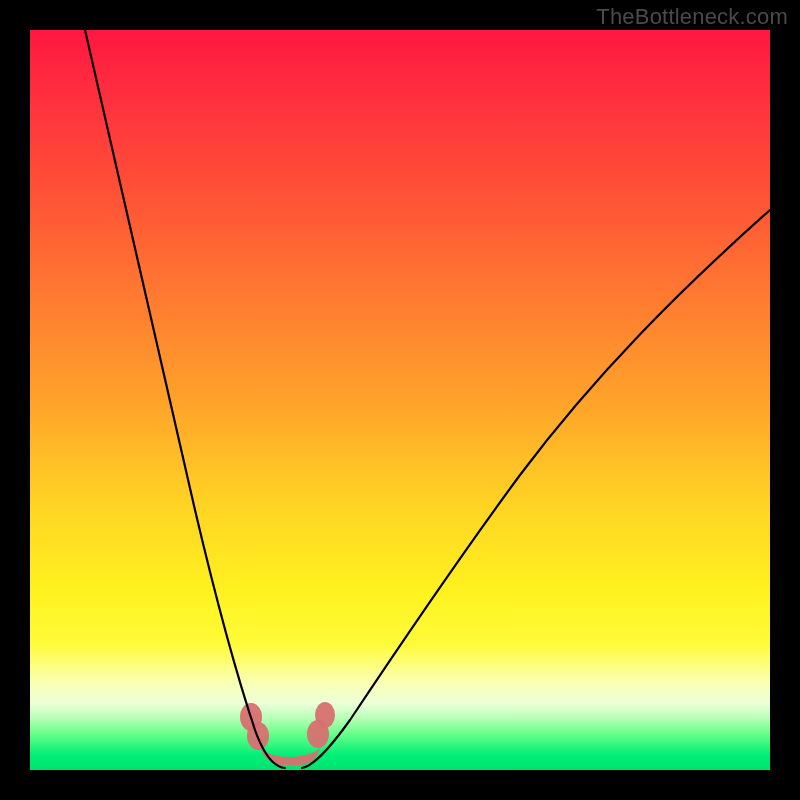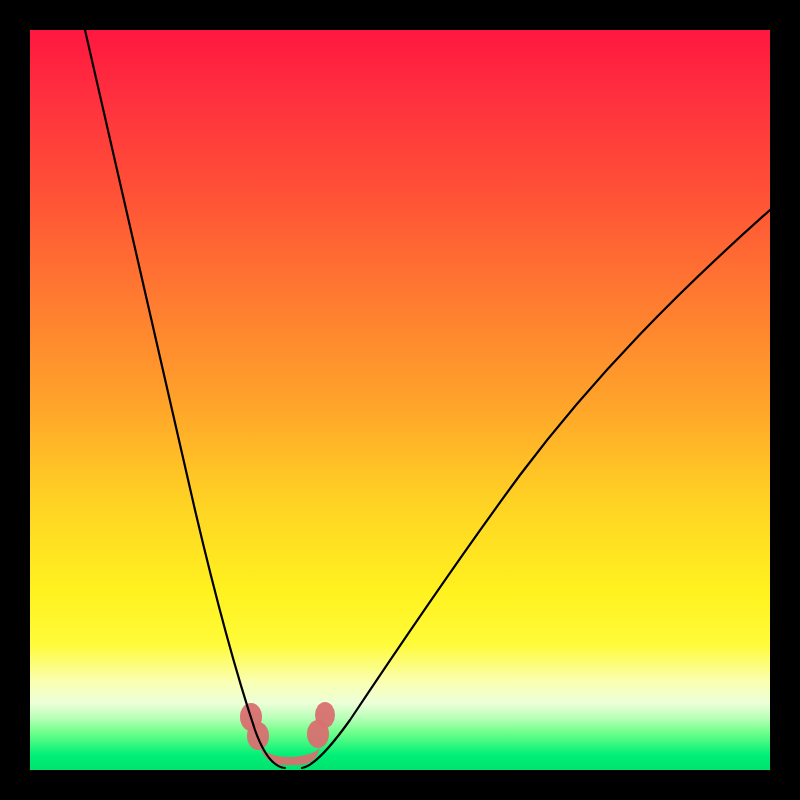--- a/index.html
+++ b/index.html
@@ -74,20 +74,21 @@
   .marker-blob {
     fill: #d87070;
     opacity: 0.95;
   }
 </style>
 </head>
 <body>
 
 <div class="frame">
 
+  <div class="watermark">TheBottleneck.com</div>
 
   <div class="plot">
     <div class="bg-gradient"></div>
 
     <svg class="curves" viewBox="0 0 740 740" preserveAspectRatio="none">
 
       <g>
 
         <ellipse class="marker-blob" cx="221" cy="687" rx="11" ry="14"></ellipse>
         <ellipse class="marker-blob" cx="228" cy="706" rx="11" ry="14"></ellipse>

